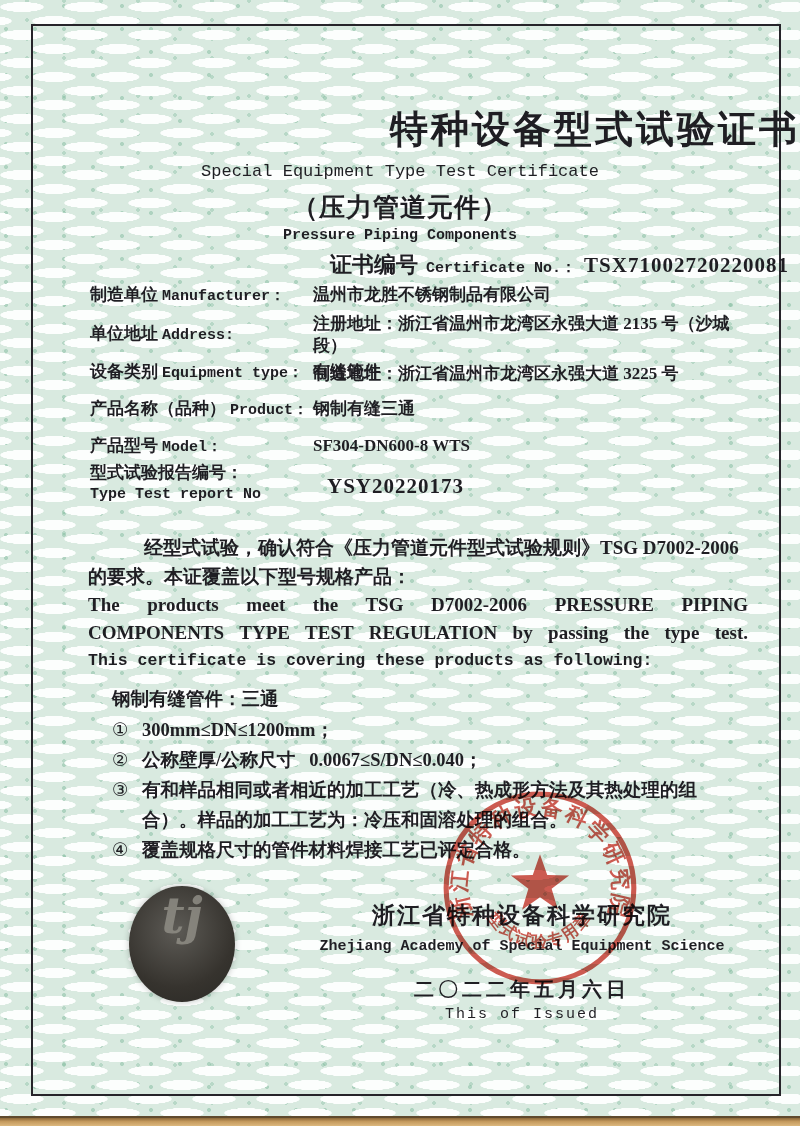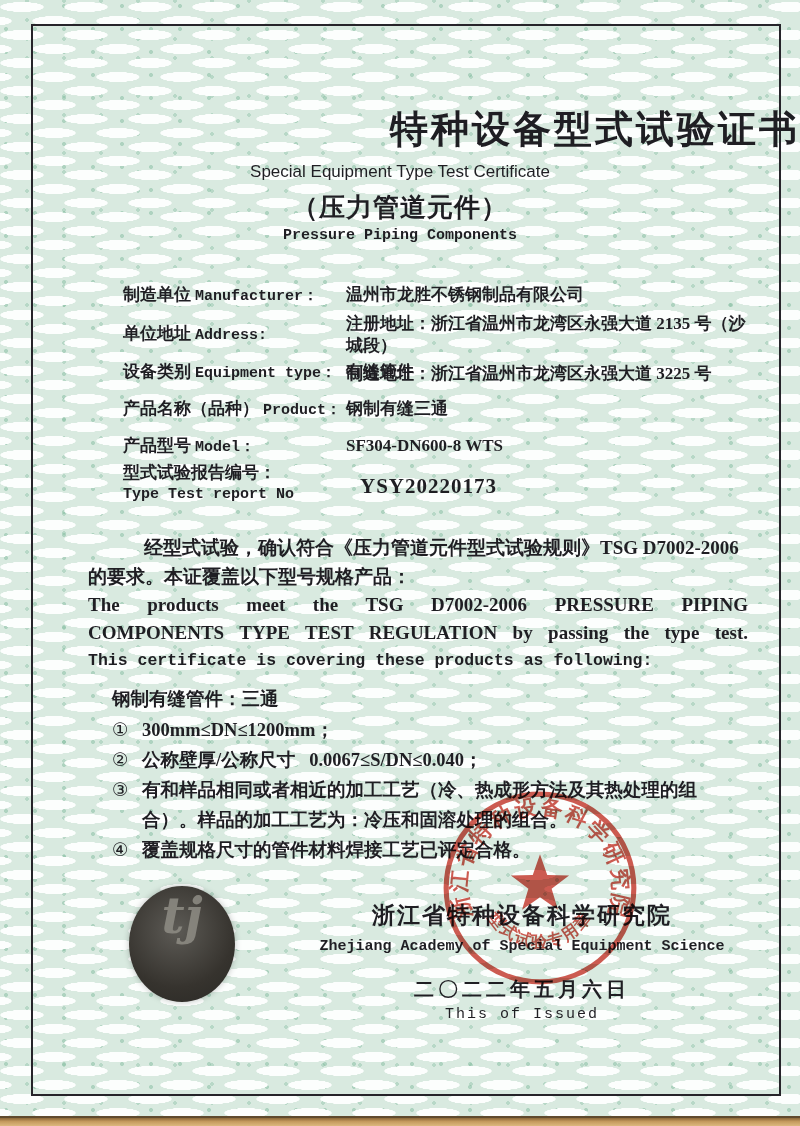--- a/index.html
+++ b/index.html
@@ -19,31 +19,31 @@
   .frame{position:absolute; left:31px; top:24px; width:746px; height:1068px;
          border:2px solid #26242a; pointer-events:none;}
   .edge-bottom{position:absolute; left:0; right:0; bottom:0; height:8px;
          border-top:2px solid #5f4a2e;
          background:linear-gradient(#8a6738, #c59a5e 45%, #dcb87e);}
   .abs{position:absolute;}
   .ctr{left:0; right:0; text-align:center;}
 
   
   .title-cn{top:104px; font-size:38px; font-weight:700; letter-spacing:3px;text-align:right;}
-  .title-en{top:162px; font-size:17px; font-family:Liberation Sans, sans-serif;}
+  .title-en{top:162px; font-size:17px; font-family:Liberation Mono, monospace;}
   .subtitle-cn{top:190px; font-size:26px; font-weight:700; letter-spacing:1px;}
   .subtitle-en{top:227px; font-size:15px; font-family:"Liberation Mono","DejaVu Sans Mono",monospace; font-weight:700;}
   .certno{top:250px; left:330px; white-space:nowrap;}
   .certno .zh{font-size:22px; font-weight:700;}
   .certno .en{font-size:15px; font-family:"Liberation Mono","DejaVu Sans Mono",monospace; font-weight:700; margin:0 4px;}
   .certno .val{font-size:21px; font-weight:700; letter-spacing:1px;}
 
   
   .frow{position:absolute; left:90px; right:48px; display:flex; align-items:flex-start;}
-  .flabel{width:223px; flex:none; line-height:22px;margin-left:33px;}
+  .flabel{width:223px; flex:none; line-height:22px;}
   .flabel .zh{font-size:17px; font-weight:700;}
   .flabel .en{font-size:15px; font-family:"Liberation Mono","DejaVu Sans Mono",monospace; font-weight:700;}
   .fvalue{font-size:17px; font-weight:700; line-height:22px;}
   .fvalue.big{font-size:21px; letter-spacing:1px;}
   .fvalue .vline{display:block;}
   .fvalue .vline + .vline{margin-top:6px;}
   .lbl2{display:block;}
 
   
   .statement{top:534px; left:88px; width:660px;}
@@ -86,20 +86,25 @@
 
 <div class="page">
 
   <div class="frame"></div>
 
   <div class="abs ctr title-cn">特种设备型式试验证书</div>
   <div class="abs ctr title-en">Special Equipment Type Test Certificate</div>
   <div class="abs ctr subtitle-cn">（压力管道元件）</div>
   <div class="abs ctr subtitle-en">Pressure Piping Components</div>
 
+  <div class="abs certno">
+    <span class="zh">证书编号</span>
+    <span class="en">Certificate No.：</span>
+    <span class="val">TSX71002720220081</span>
+  </div>
 
   <div class="frow" style="top:284px">
     <div class="flabel">
       <span class="zh">制造单位</span>
       <span class="en">Manufacturer：</span>
     </div>
     <div class="fvalue">温州市龙胜不锈钢制品有限公司</div>
   </div>
 
   <div class="frow" style="top:313px">

